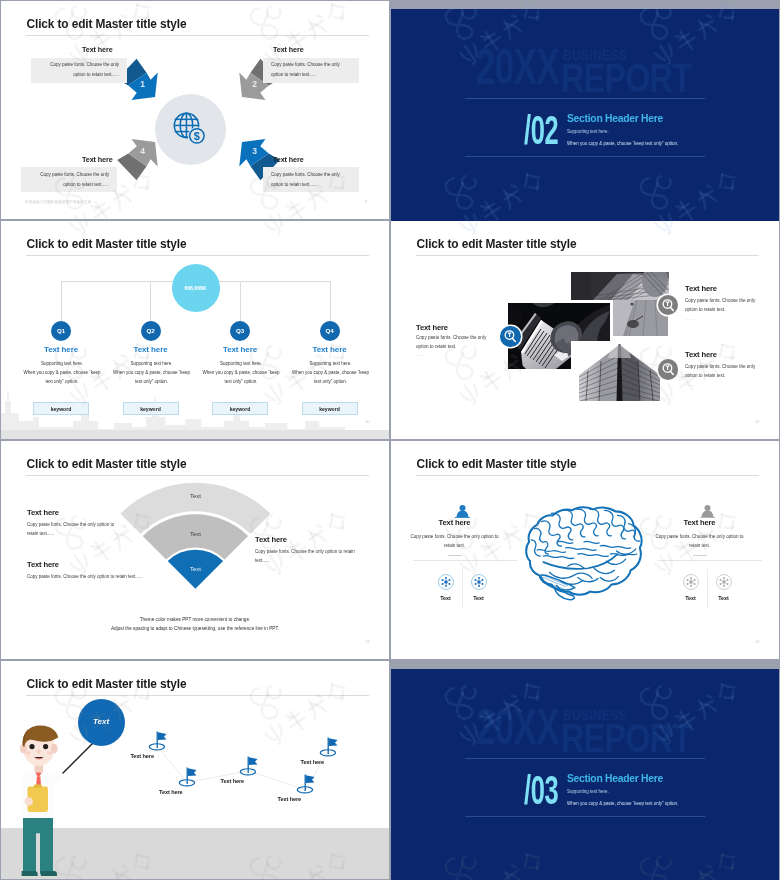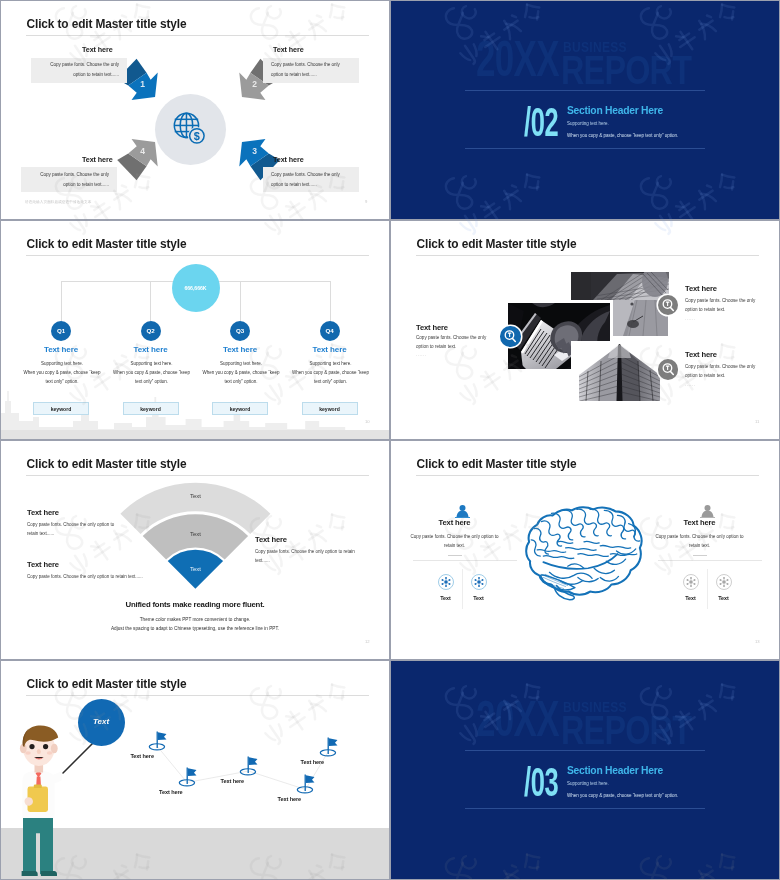--- a/index.html
+++ b/index.html
@@ -1,19 +1,19 @@
 <!DOCTYPE html>
 <html><head>
 <meta charset="utf-8">
 <style>
   html,body{margin:0;padding:0;}
   body{width:780px;height:880px;background:#fff;font-family:"Liberation Sans",sans-serif;overflow:hidden;}
   #grid{position:relative;width:780px;height:880px;background:#9ba0ae;}
   .slide{position:absolute;width:388px;height:218px;overflow:hidden;background:#fff;}
-  .slide.navy{background:#0a276d;}
+  .slide.navy{background:#0a276d;margin-top:8px;}
   .s-title{position:absolute;left:25.5px;top:15.8px;font-size:11.9px;font-weight:bold;color:#1b1b1b;letter-spacing:-0.12px;white-space:nowrap;}
   .s-rule{position:absolute;left:25px;right:20px;top:34px;height:1px;background:#dcdcdc;}
   .s-foot{position:absolute;left:24px;top:199px;font-size:3.6px;color:#c2c2c2;letter-spacing:0.1px;}
   .s-page{position:absolute;left:364px;top:198px;font-size:4.2px;color:#c8c8c8;}
 
   
   .hub-circle{position:absolute;left:154px;top:93px;width:71px;height:71px;border-radius:50%;background:#e2e5ea;}
   .globe-ic{position:absolute;left:171px;top:110px;width:37px;height:37px;}
   .arw{position:absolute;width:60px;height:60px;}
   .ah{position:absolute;font-size:7.2px;font-weight:bold;color:#1b1b1b;letter-spacing:-0.1px;}
@@ -409,21 +409,20 @@
 
   <div class="fh" style="left:26px;top:67px;">Text here</div>
   <div class="fb" style="left:26px;top:80px;width:88px;">Copy paste fonts. Choose the only option to retain text......</div>
 
   <div class="fh" style="left:26px;top:119px;">Text here</div>
   <div class="fb" style="left:26px;top:132px;width:230px;">Copy paste fonts. Choose the only option to retain text......</div>
 
   <div class="fh" style="left:254px;top:94px;">Text here</div>
   <div class="fb" style="left:254px;top:107px;width:110px;">Copy paste fonts. Choose the only option to retain text......</div>
 
-  <div class="fcap" style="top:159px;">Unified fonts make reading more fluent.</div>
   <div class="fsub" style="top:175px;">Theme color makes PPT more convenient to change.</div>
   <div class="fsub" style="top:184px;">Adjust the spacing to adapt to Chinese typesetting, use the reference line in PPT.</div>
 
   <div class="s-page">12</div>
 </div>
 
 <div class="slide" style="left:391px;top:441px;">
   <div class="s-title">Click to edit Master title style</div>
   <div class="s-rule"></div>
 

